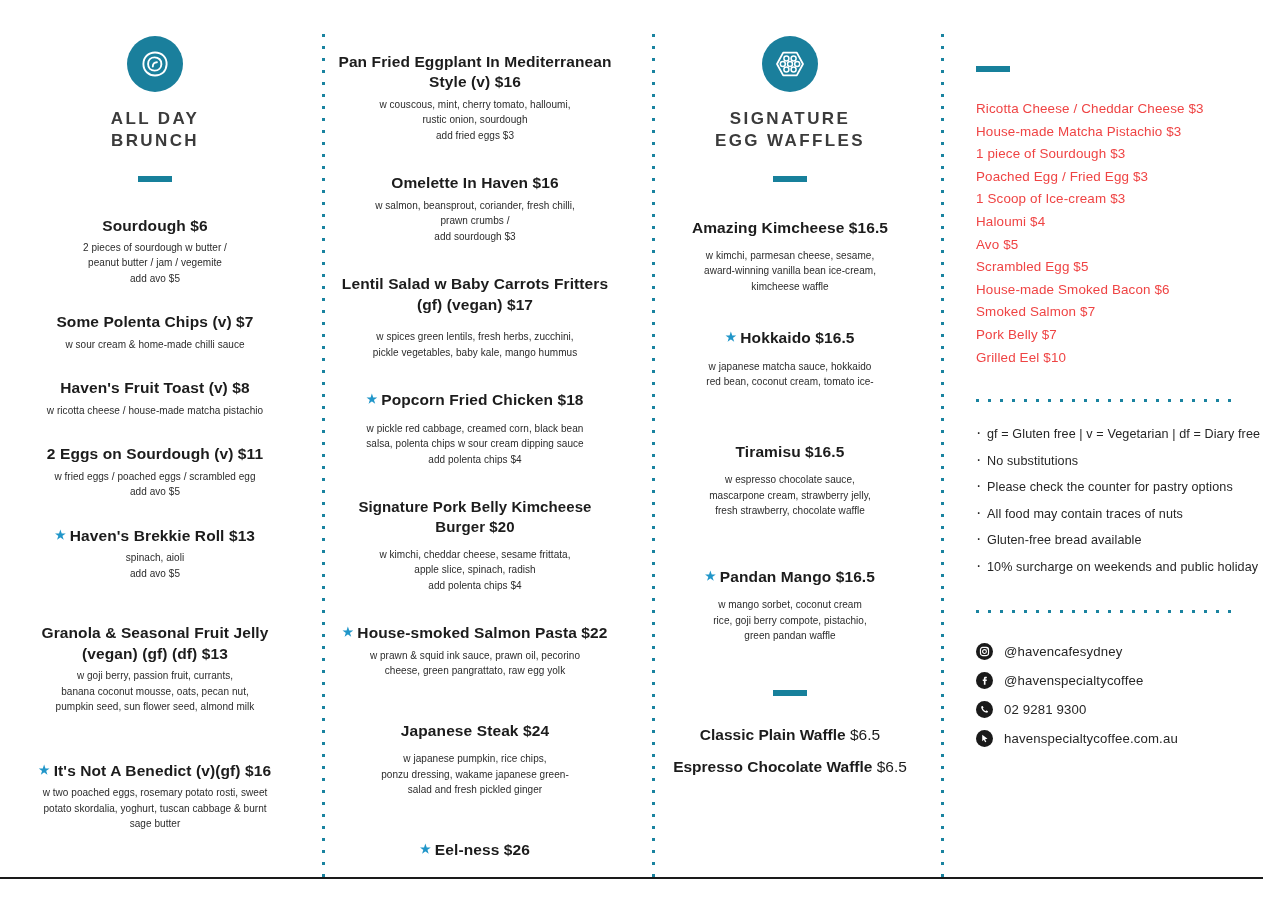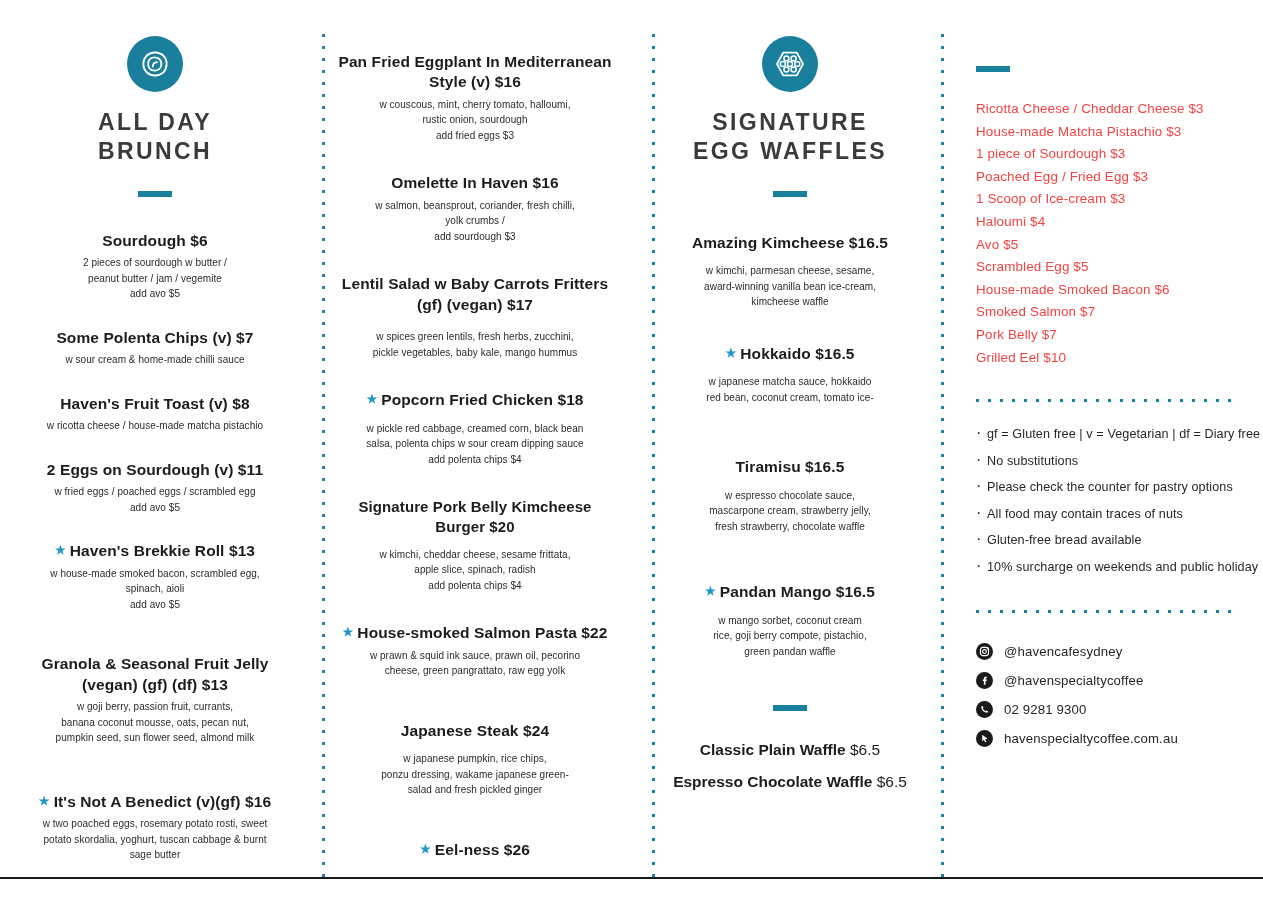--- a/index.html
+++ b/index.html
@@ -76,21 +76,21 @@
     border-radius: 50%;
     background: #1a7f9c;
     display: flex;
     align-items: center;
     justify-content: center;
   }
 
   
   .section-title {
     text-align: center;
-    font-size: 23px;
+    font-size: 17px;
     font-weight: bold;
     letter-spacing: 2.4px;
     line-height: 1.28;
     color: #3b3b3b;
     margin: 0;
   }
   .section-title .ln { display: block; }
 
   .title-left {
     text-align: left;
@@ -280,21 +280,20 @@
             <span class="ln">w fried eggs / poached eggs / scrambled egg</span>
             <span class="ln">add avo $5</span>
           </p>
         </div>
 
         <div class="item">
           <p class="item-name">
             <span class="star">★</span><span>Haven's Brekkie Roll $13</span>
           </p>
           <p class="item-desc">
-            <span class="ln">w house-made smoked bacon, scrambled egg,</span>
             <span class="ln">spinach, aioli</span>
             <span class="ln">add avo $5</span>
           </p>
         </div>
 
         <div class="item" style="margin-top:42px">
           <p class="item-name">
             <span class="ln">Granola &amp; Seasonal Fruit Jelly</span>
             <span class="ln">(vegan) (gf) (df) $13</span>
           </p>
@@ -332,21 +331,21 @@
             <span class="ln">w couscous, mint, cherry tomato, halloumi,</span>
             <span class="ln">rustic onion, sourdough</span>
             <span class="ln">add fried eggs $3</span>
           </p>
         </div>
 
         <div class="item">
           <p class="item-name">Omelette In Haven $16</p>
           <p class="item-desc">
             <span class="ln">w salmon, beansprout, coriander, fresh chilli,</span>
-            <span class="ln">yolk crumbs /</span>
+            <span class="ln">prawn crumbs /</span>
             <span class="ln">add sourdough $3</span>
           </p>
         </div>
 
         <div class="item">
           <p class="item-name">
             <span class="ln">Lentil Salad w Baby Carrots Fritters</span>
             <span class="ln">(gf) (vegan)   $17</span>
           </p>
           <p class="item-desc" style="margin-top:14px">

